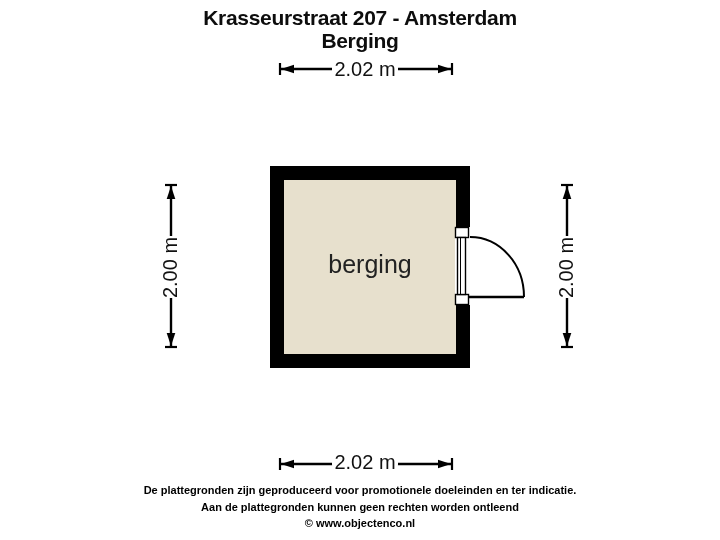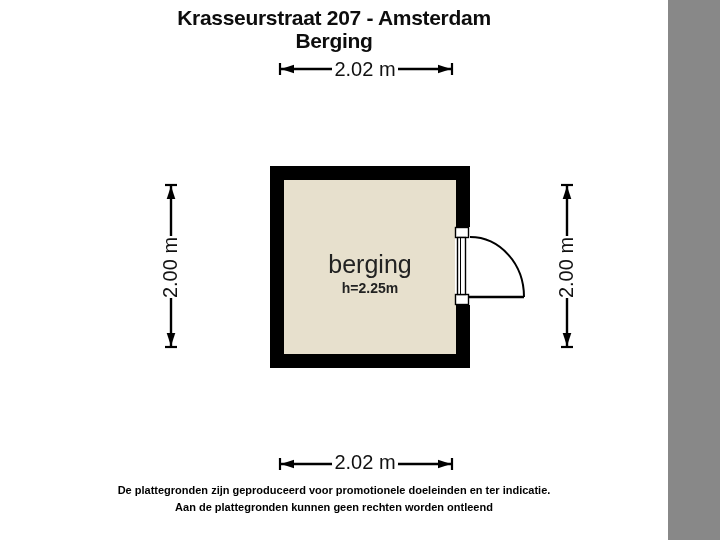--- a/index.html
+++ b/index.html
@@ -2,21 +2,21 @@
 <html style="--background: #ffffff; --wall: #000000; --floor: #e7e0cd; --line: #000000; --label_pill: #ffffff; --text: #1a1a1a;"><head>
 <meta charset="utf-8">
 <style>
   :root{
     --background:#ffffff; --wall:#000000; --floor:#e7e0cd;
     --line:#000000; --label_pill:#ffffff; --text:#1a1a1a;
   }
   html,body{margin:0;padding:0;}
   body{background:#888;font-family:"Liberation Sans", sans-serif;}
   .stage{
-    position:relative;width:668px;height:540px;overflow:hidden;
+    position:relative;width:720px;height:540px;overflow:hidden;
     background:var(--background);color:var(--text);
   }
   .stage *{box-sizing:border-box;}
   .title-line{
     position:absolute;left:0;right:0;text-align:center;
     font-weight:700;font-size:21px;letter-spacing:-0.3px;color:#0d0d0d;
     white-space:nowrap;
   }
   .title-1{top:6px;}
   .title-2{top:29px;}
@@ -109,19 +109,19 @@
   <div class="pill pill-h pill-bottom">2.02 m</div>
   <div class="pill pill-v pill-left">
     <span class="vtext">2.00 m</span>
   </div>
   <div class="pill pill-v pill-right">
     <span class="vtext">2.00 m</span>
   </div>
 
   <div class="room-label">
     <div class="room-name">berging</div>
-    <div class="room-height">h=2.25m</div>
   </div>
 
   <div class="footer-line footer-1">De plattegronden zijn geproduceerd voor promotionele doeleinden en ter indicatie.</div>
   <div class="footer-line footer-2">Aan de plattegronden kunnen geen rechten worden ontleend</div>
+  <div class="footer-line footer-3">© www.objectenco.nl</div>
 
 </div>
 
 </body></html>

